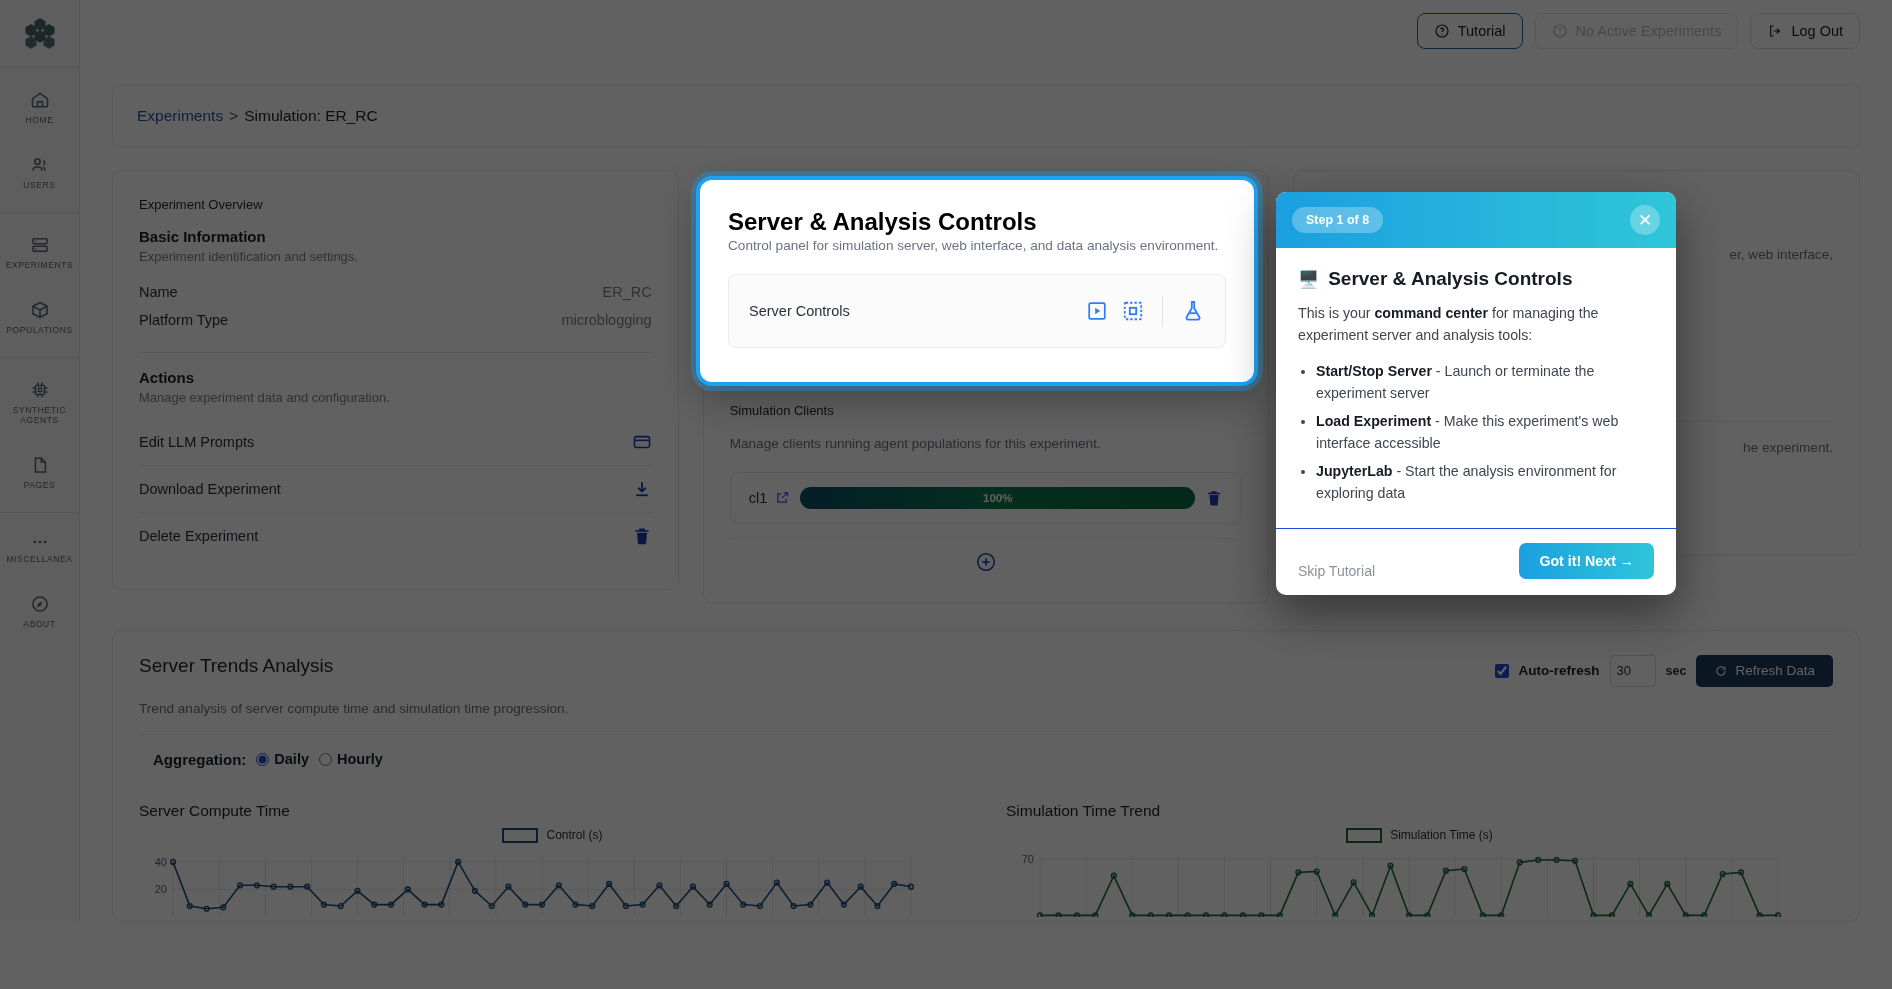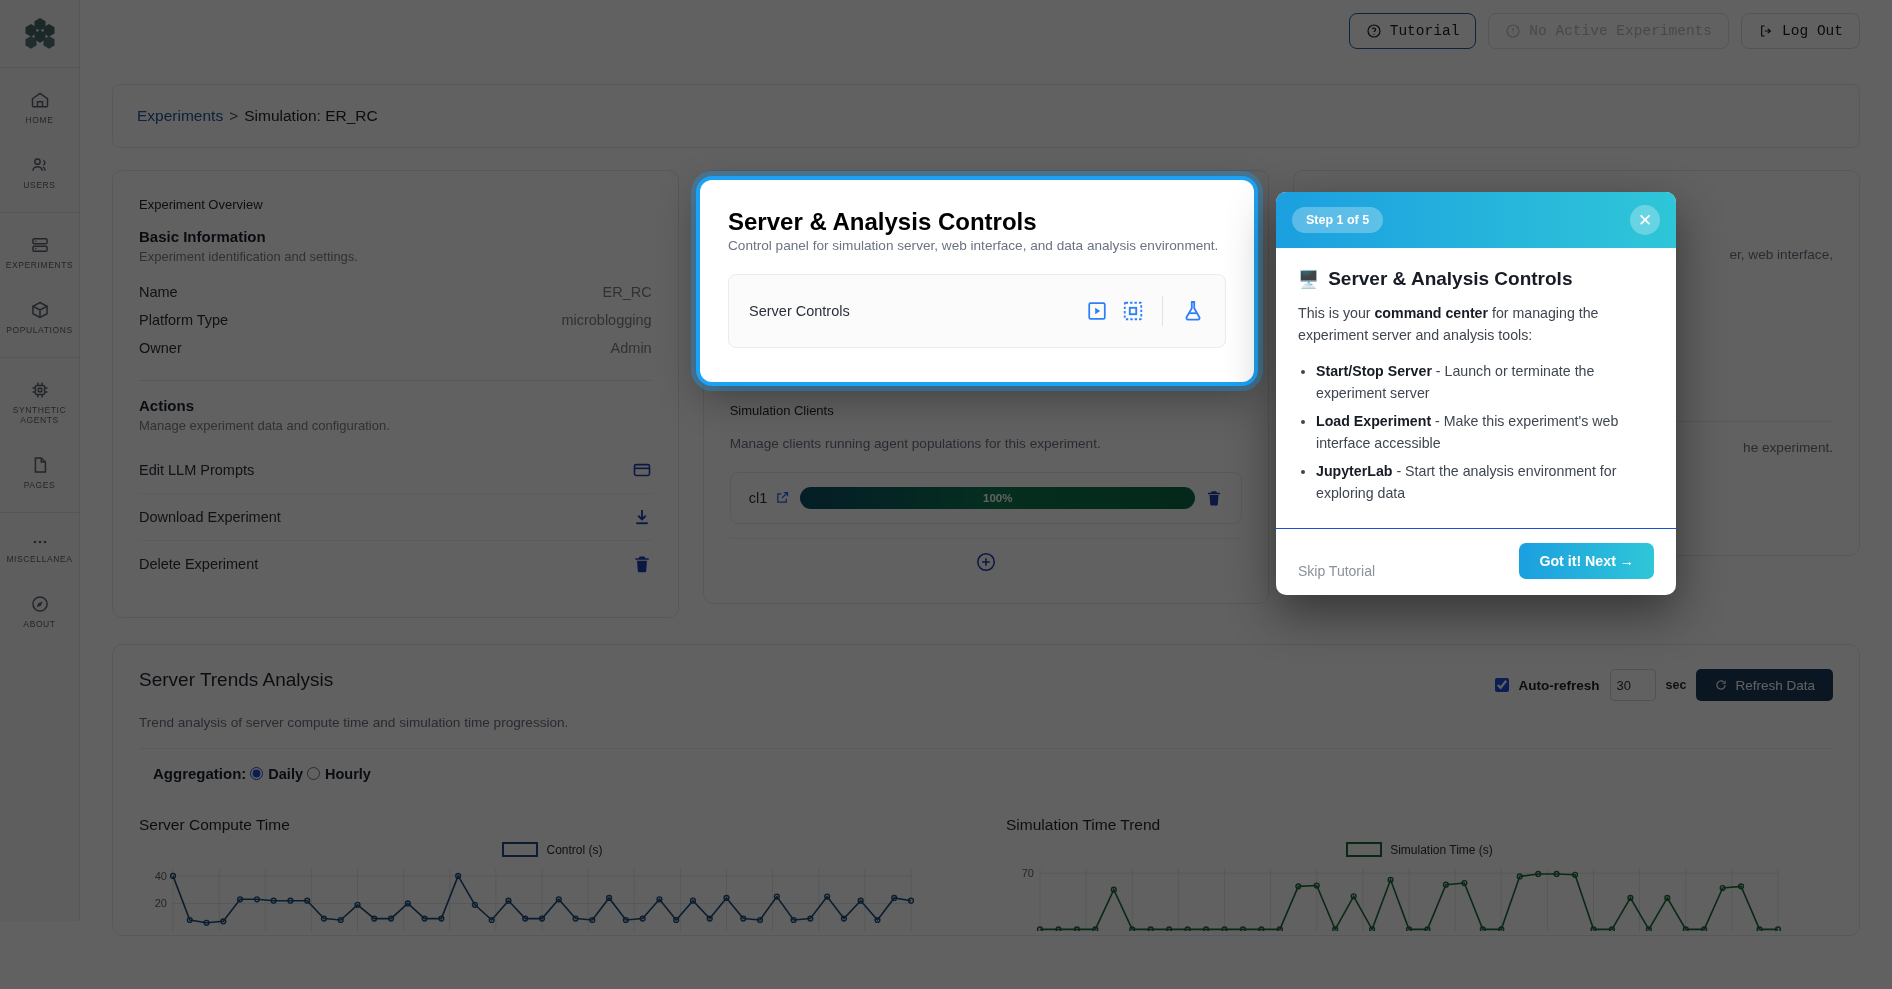--- a/index.html
+++ b/index.html
@@ -35,21 +35,21 @@
      line-height:10px; text-transform:uppercase; }
 
   
   .topbar{
     position:absolute; left:80px; top:0; width:1812px; height:62px; background:#fff;
     display:flex; align-items:center; justify-content:flex-end; gap:12px; padding-right:32px;
     z-index:6;
   }
   .btn{
     display:inline-flex; align-items:center; gap:8px; height:36px; padding:0 16px;
-    border-radius:8px; font-size:14.5px; background:#fff; cursor:pointer;font-family:Liberation Mono, monospace;
+    border-radius:8px; font-size:14.5px; background:#fff; cursor:pointer;
   }
   .btn-tutorial{ border:1.6px solid #1565a8; color:#16202c; }
   .btn-noactive{ border:1px solid #dfe1e6; color:#b9bec6; cursor:default; }
   .btn-logout{ border:1px solid #d9dce1; color:#16202c; }
 
   
   .content{ position:absolute; left:80px; top:62px; width:1812px; height:927px;
             background:#fff; padding:0; z-index:4; }
   .crumbbar{
     margin:22px 32px 0; background:#fff; border:1px solid #e6e8ec; border-radius:8px;
@@ -114,21 +114,21 @@
   .chk{ width:14px; height:14px; accent-color:#1d4ed8; }
   .lbl-bold{ font-size:13.5px; font-weight:700; color:#1a202a; }
   .num-input{ width:46px; height:32px; border:1px solid #d5d8dd; border-radius:4px;
      font-size:13px; padding:0 6px; color:#2a303a; font-family:"Liberation Sans",sans-serif;}
   .sec-unit{ font-size:12.5px; font-weight:700; color:#2a303a; }
   .btn-refresh{ background:#1e3a5c; color:#fff; border:none; border-radius:5px;
      height:32px; padding:0 18px; font-size:13.5px; display:inline-flex;
      align-items:center; gap:7px; cursor:pointer; font-family:"Liberation Sans",sans-serif;}
   .trends-desc{ font-size:13.6px; color:#6b7280; margin-top:14px; }
   .agg-bar{ margin-top:18px; border-top:1px solid #eceef1; padding:16px 14px;
-     display:flex; align-items:center; gap:4px; }
+     display:flex; align-items:center; gap:10px; }
   .agg-label{ font-size:15px; font-weight:700; color:#1a202a; }
   .radio-opt{ display:flex; align-items:center; gap:5px; font-size:14.5px;
      font-weight:700; color:#1a202a; cursor:pointer; }
   .radio-opt input{ accent-color:#1d4ed8; width:13px; height:13px; }
 
   .charts{ display:flex; gap:40px; margin-top:18px; }
   .chart-col{ flex:1; min-width:0; }
   .chart-title{ font-size:15.5px; color:#1e242c; margin-bottom:8px; }
   .chart-legend{ display:flex; align-items:center; justify-content:center; gap:8px;
      font-size:12px; color:#2a303a; margin-bottom:4px; }
@@ -298,24 +298,20 @@
         <div class="sec-title">Basic Information</div>
         <div class="sec-desc">Experiment identification and settings.</div>
 
         <div class="kv">
           <span class="k">Name</span>
           <span class="v">ER_RC</span>
         </div>
         <div class="kv">
           <span class="k">Platform Type</span>
           <span class="v">microblogging</span>
-        </div>
-        <div class="kv">
-          <span class="k">Owner</span>
-          <span class="v">Admin</span>
         </div>
 
         <div class="divider"></div>
 
         <div class="sec-title">Actions</div>
         <div class="sec-desc">Manage experiment data and configuration.</div>
 
         <div class="act-row">
           <span>Edit LLM Prompts</span>
           <svg width="20" height="20" viewBox="0 0 24 24" fill="none" stroke="#1e40af" stroke-width="1.9">
@@ -582,21 +578,21 @@
             <path d="M10 3h4M10.8 3v6.2L5.6 18.2A1.6 1.6 0 0 0 7 20.6h10a1.6 1.6 0 0 0 1.4-2.4l-5.2-9V3"></path>
             <path d="M8.2 14.2h7.6"></path>
           </svg>
         </span>
       </span>
     </div>
   </section>
 
   <div class="tut">
     <div class="tut-head">
-      <span class="step-pill">Step 1 of 5</span>
+      <span class="step-pill">Step 1 of 8</span>
       <span class="tut-close">✕</span>
     </div>
     <div class="tut-body">
       <div class="tut-title">
         <span class="mini-screen">🖥️</span>
         <span>Server &amp; Analysis Controls</span>
       </div>
       <p class="tut-p">
         <span>This is your </span><b>command center</b><span> for managing the experiment server and analysis tools:</span>
       </p>

